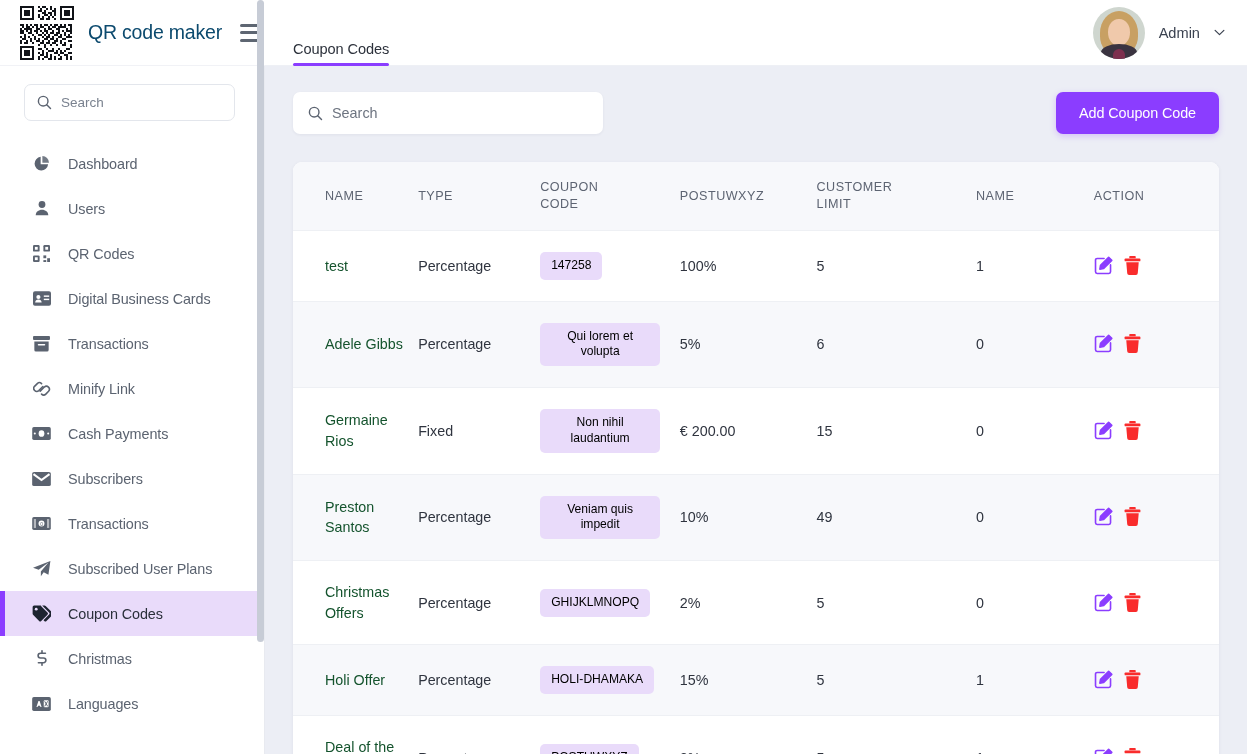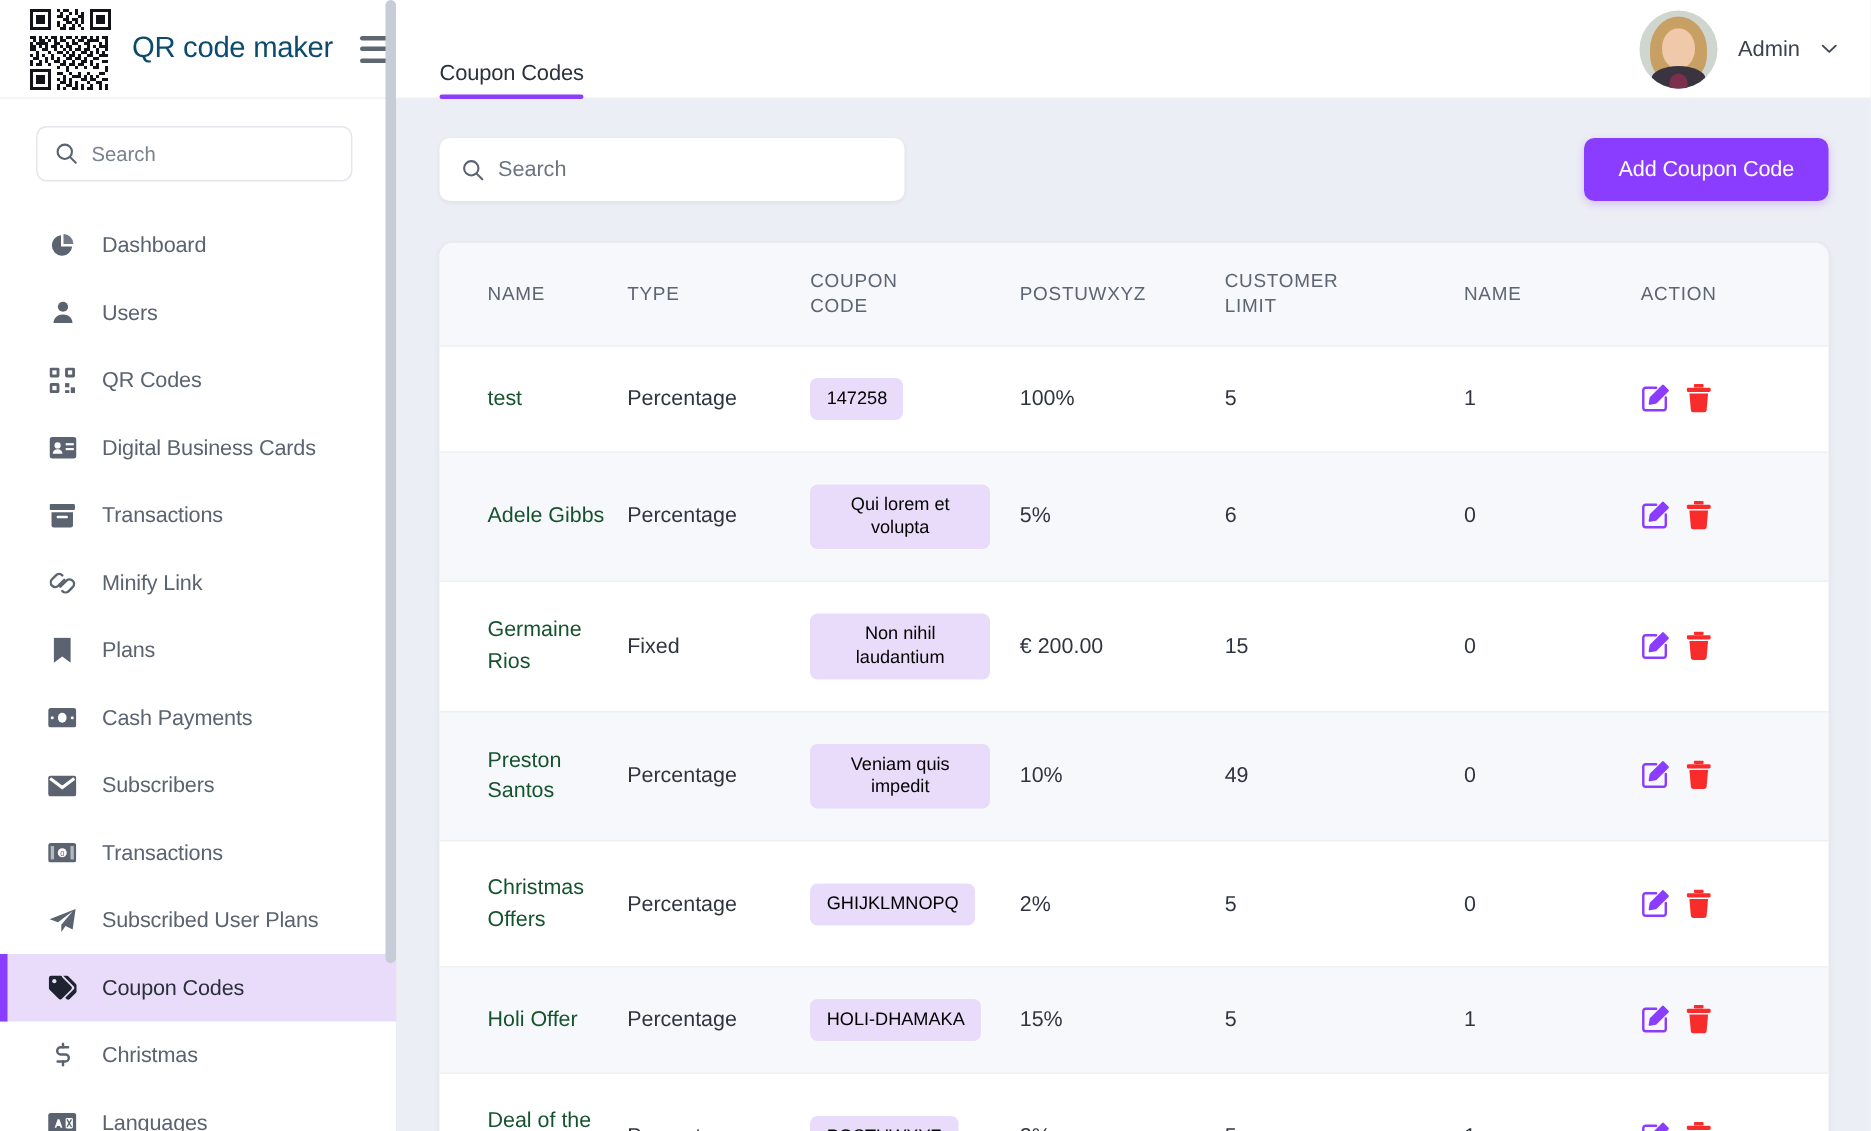--- a/index.html
+++ b/index.html
@@ -413,28 +413,20 @@
         <div class="nav-item">
           <span class="ic">
             <svg width="18" height="16" viewBox="0 0 20 18" fill="none" stroke="#5b6370" stroke-width="1.8" stroke-linecap="round">
               <path d="M8 11.4 12.6 6.8a3.4 3.4 0 0 1 4.8 4.8l-3.1 3.1a3.4 3.4 0 0 1-4.8 0"></path>
               <path d="M11 6.2 6.4 10.8a3.4 3.4 0 0 1-4.8-4.8l3.1-3.1a3.4 3.4 0 0 1 4.8 0"></path>
             </svg>
           </span>
           <span>Minify Link</span>
         </div>
 
-        <div class="nav-item">
-          <span class="ic">
-            <svg width="13" height="17" viewBox="0 0 14 18" fill="#5b6370">
-              <path d="M1 0h12v18l-6-4.6L1 18z"></path>
-            </svg>
-          </span>
-          <span>Plans</span>
-        </div>
 
         <div class="nav-item">
           <span class="ic">
             <svg width="19" height="13" viewBox="0 0 20 14" fill="#5b6370">
               <rect x="0" y="0" width="20" height="14" rx="1.8"></rect>
               <ellipse cx="10" cy="7" rx="3.1" ry="3.6" fill="#fff"></ellipse>
               <circle cx="2.8" cy="7" r="1.1" fill="#fff"></circle>
                 <circle cx="17.2" cy="7" r="1.1" fill="#fff"></circle>
             </svg>
           </span>

